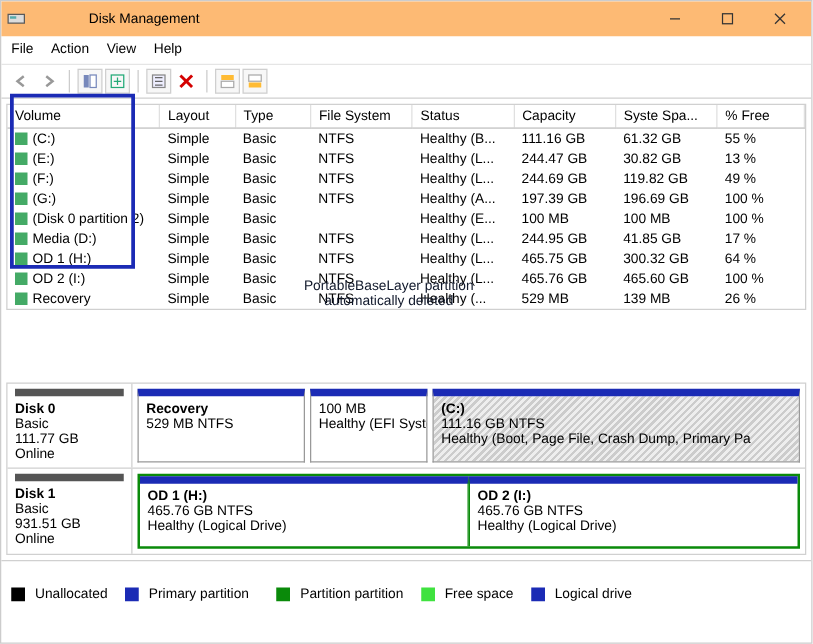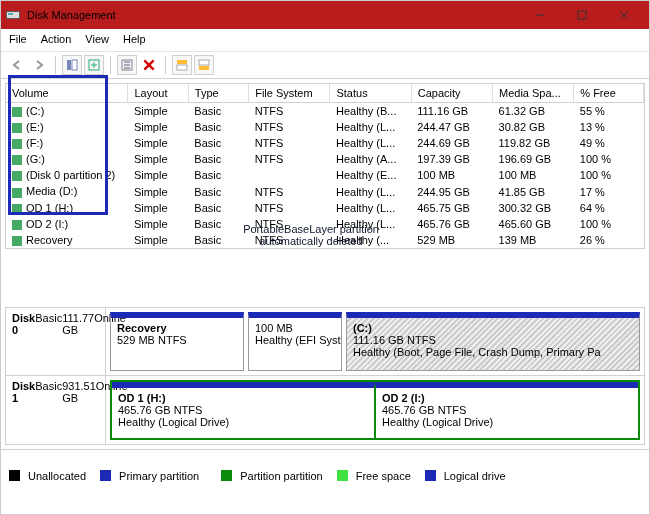--- a/index.html
+++ b/index.html
@@ -1,19 +1,19 @@
 <!DOCTYPE html>
 <html><head>
 <meta charset="utf-8">
 <style>
   * { box-sizing: border-box; margin: 0; padding: 0; font-family: "Segoe UI", Tahoma, sans-serif; font-size: 11px; }
   body { background: #fff; width: 650px; height: 515px; overflow: hidden; border: 1px solid #ccc; position: relative; }
 
   
-  .titlebar { display: flex; align-items: center; height: 28px; padding: 0 4px; background: #b91c1c; }
+  .titlebar { display: flex; align-items: center; height: 28px; padding: 0 4px; background: #fdba74; gap: 44px; }
   .titlebar .app-icon { width: 16px; height: 16px; margin-right: 6px; }
   .titlebar .title { flex: 1; color: #000; }
   .titlebar .winbtns { display: flex; }
   .titlebar .winbtn { width: 42px; height: 24px; display: flex; align-items: center; justify-content: center; color: #555; }
 
   
   .menubar { display: flex; gap: 14px; padding: 4px 8px 6px 8px; border-bottom: 1px solid #e5e5e5; }
   .menubar span { cursor: default; }
 
   
@@ -38,21 +38,21 @@
   .volrow td:first-child::before { content: ""; display: inline-block; width: 10px; height: 10px; background: #4a6; margin-right: 4px; vertical-align: middle; }
 
   
   .annot-box { position: absolute; border: 3px solid #1b2bb5; pointer-events: none; }
   .annot-text { position: absolute; color: #0f172a; font-size: 19px; text-align: center; font-family: Arial, sans-serif; pointer-events: none; }
 
   
   .disks { border: 1px solid #d0d0d0; margin: 4px; }
   .diskrow { display: flex; border-bottom: 1px solid #d0d0d0; min-height: 68px; }
   .diskrow:last-child { border-bottom: none; }
-  .diskhead { width: 100px; border-right: 1px solid #d0d0d0; padding: 4px 6px; display: flex; flex-direction: row; }
+  .diskhead { width: 100px; border-right: 1px solid #d0d0d0; padding: 4px 6px; display: flex; flex-direction: column; }
   .diskhead .bar { height: 6px; background: #555; margin-bottom: 4px; }
   .diskhead .name { font-weight: 700; }
   .diskparts { flex: 1; display: flex; padding: 4px; gap: 4px; position: relative; }
   .pbox { flex: 1; border-top: 6px solid #1b2bb5; border-left: 1px solid #999; border-right: 1px solid #999; border-bottom: 1px solid #999; padding: 4px 6px; overflow: hidden; white-space: nowrap; }
   .pbox .pname { font-weight: 700; }
   .pbox.hatched { background: repeating-linear-gradient(135deg, #eee 0, #eee 2px, #ccc 2px, #ccc 4px); }
   .disk1wrap { border: 2px solid #0a8a0a; display: flex; flex: 1; gap: 0; }
   .disk1wrap .pbox { border-left: 1px solid #0a8a0a; border-right: 1px solid #0a8a0a; border-bottom: none; }
   .disk1wrap .pbox:first-child { border-left: none; }
   .disk1wrap .pbox:last-child { border-right: none; }
@@ -155,21 +155,21 @@
 <div class="voltable">
   <table>
     <thead>
         <tr id="vol-head">
           <th>Volume</th>
           <th>Layout</th>
           <th>Type</th>
           <th>File System</th>
           <th>Status</th>
           <th>Capacity</th>
-          <th>Media Spa...</th>
+          <th>Syste Spa...</th>
           <th>% Free</th>
         </tr>
       </thead>
     <tbody id="vol-body">
         <tr class="volrow">
           <td>(C:)</td>
           <td>Simple</td>
           <td>Basic</td>
           <td>NTFS</td>
           <td>Healthy (B...</td>

